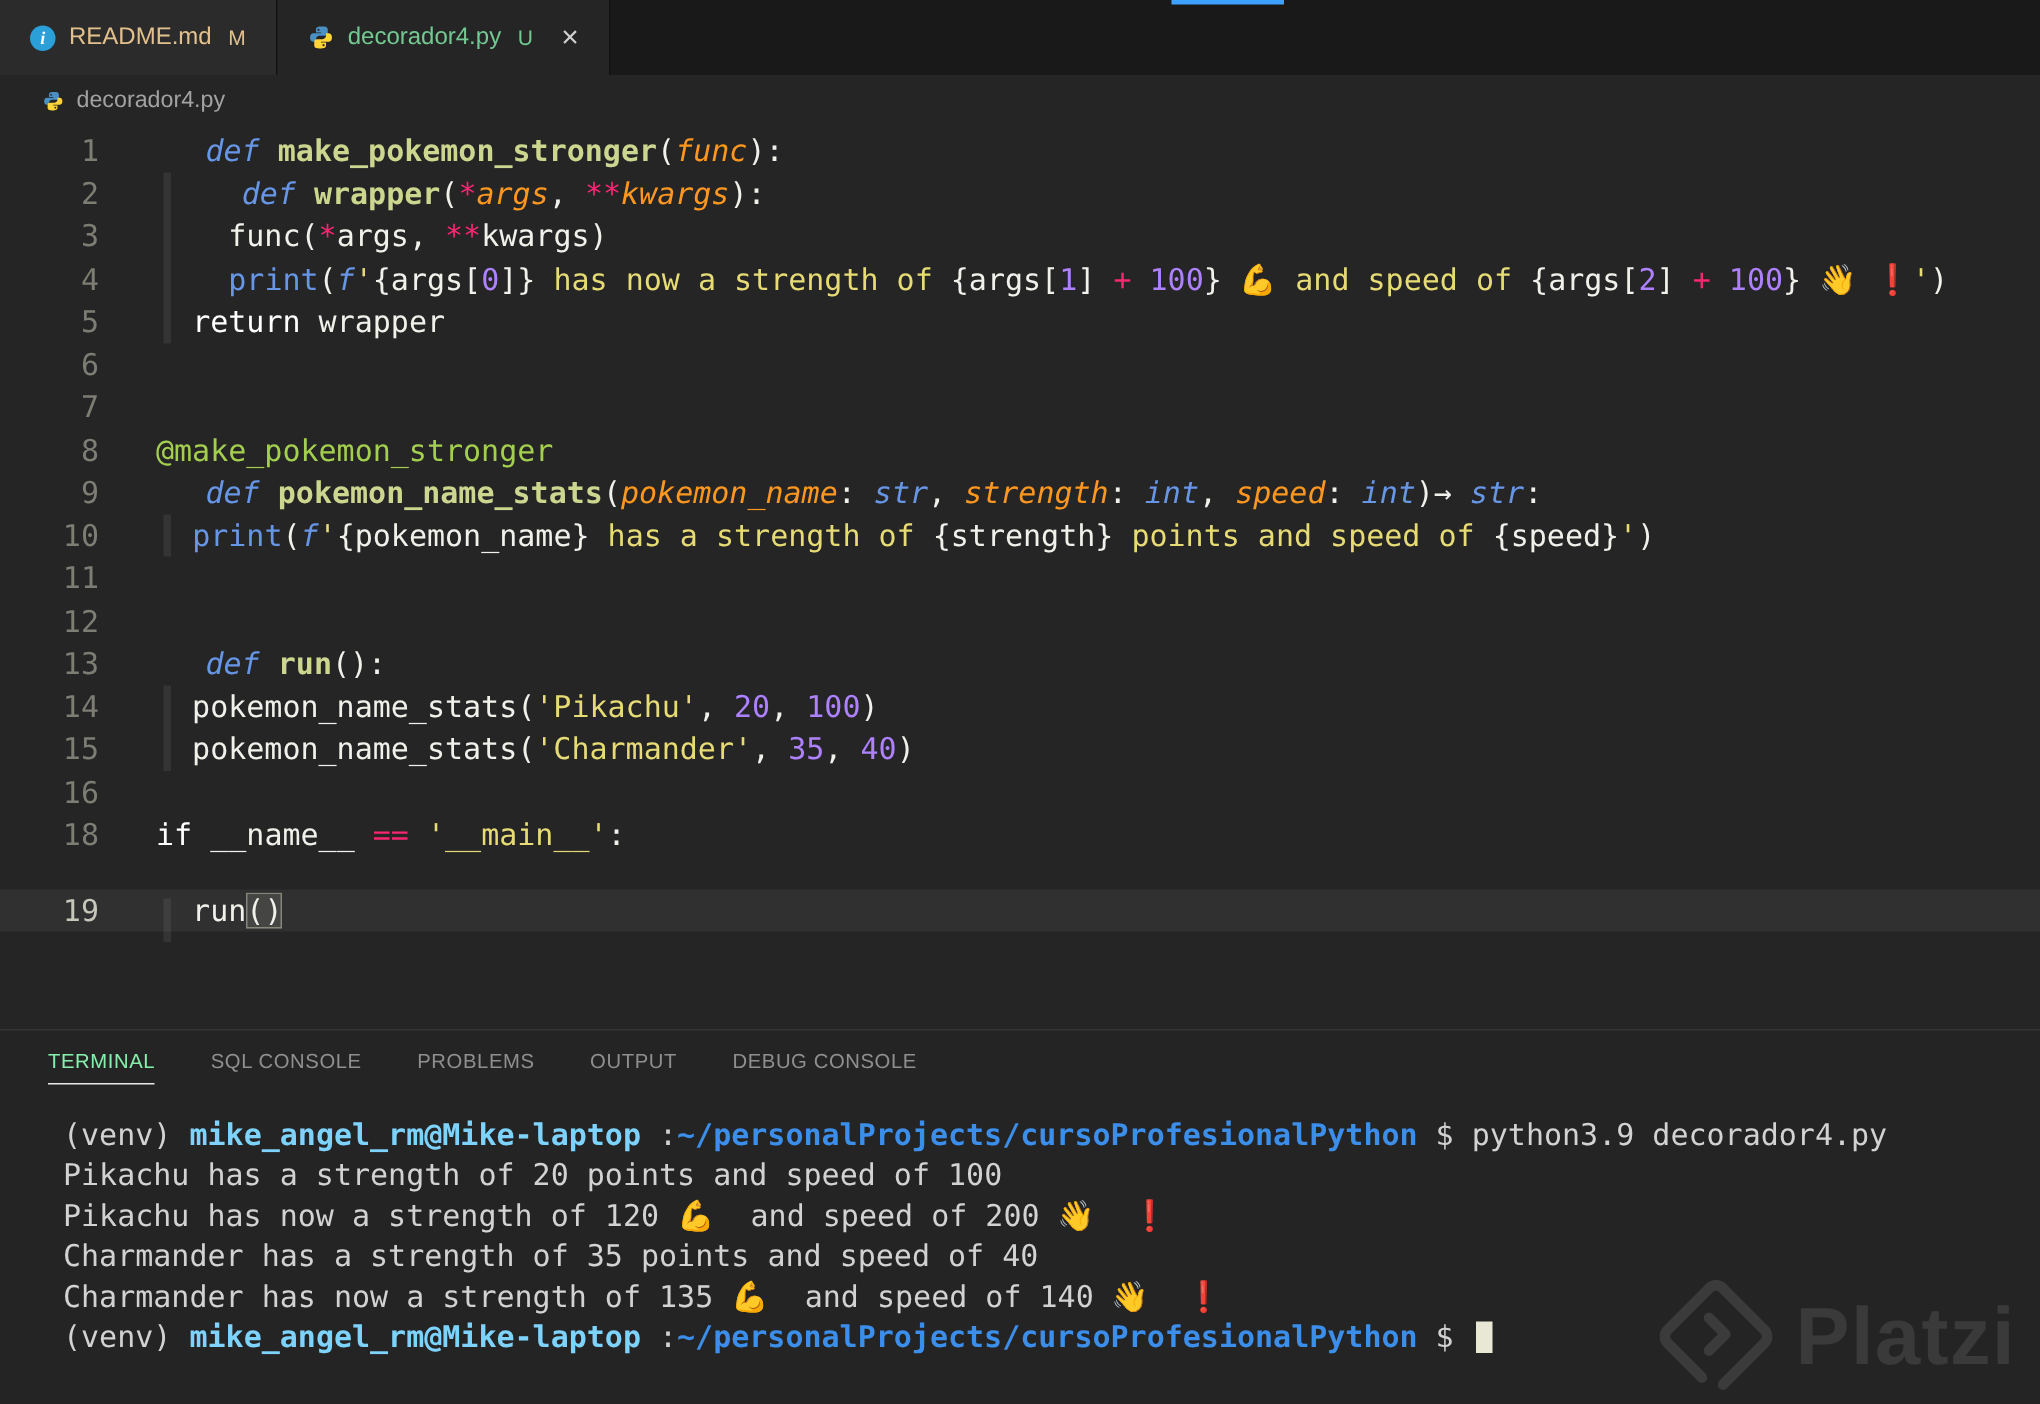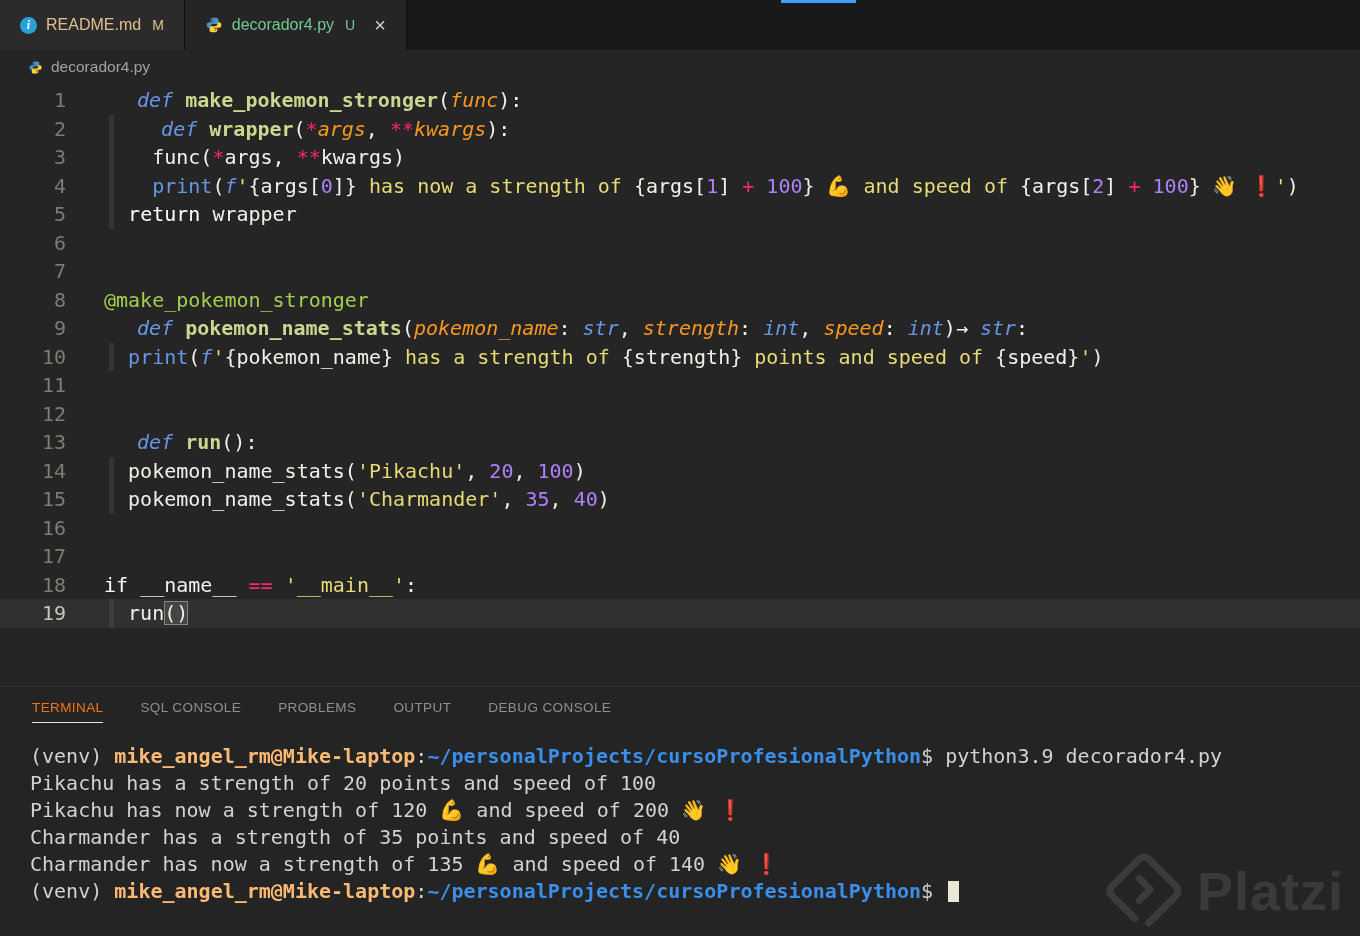--- a/index.html
+++ b/index.html
@@ -26,21 +26,21 @@
 
   
   .breadcrumb{position:absolute;top:50px;left:0;right:0;height:34px;display:flex;align-items:center;
               padding-left:28px;gap:8px;color:#a2a2a2;font-size:15.5px;background:#252526;}
 
   
   .editor{position:absolute;top:84px;left:0;right:0;height:602px;background:#252526;
           font-family:"DejaVu Sans Mono",monospace;font-size:20px;}
   .code-lines{position:relative;padding-top:2px;}
   .codeline{display:flex;height:28.5px;line-height:28.5px;white-space:pre;}
-  .codeline.active{background:rgba(255,255,255,0.055);}
+  .codeline.active{background:rgba(255,255,255,0.055);margin-top:22px;}
   .lnum{flex:0 0 66px;width:66px;text-align:right;color:#7d7d74;user-select:none;}
   .codeline.active .lnum{color:#c6c6ba;}
   .ltext{margin-left:38px;}
   .indent-guide{position:absolute;left:109px;width:5px;background:rgba(255,255,255,0.07);}
 
   
   .tk-st {color:#6796e6;font-style:italic;margin-left:33px;}   
   .tk-bi {color:#6796e6;text-align:right;}                     
   .tk-stp{color:#6796e6;font-style:italic;}   
   .tk-ty {color:#6796e6;font-style:italic;}   
@@ -53,24 +53,24 @@
   .tk-num{color:#ae81ff;}                     
   .tk-pl {color:#f1f1eb;}                     
   .tk-em {color:#ffcc4d;}
   .tk-emr{color:#e25547;}
   .tk-bh {color:#f1f1eb;background:rgba(255,255,240,0.10);box-shadow:0 0 0 1px #86867a inset;}
 
   
   .panel{position:absolute;top:686px;left:0;right:0;bottom:0;background:#242425;border-top:1px solid rgba(255,255,255,0.08);}
   .panel-header{display:flex;gap:37px;padding:13px 0 0 32px;font-size:13.5px;letter-spacing:0.4px;color:#8f8f8f;}
   .ptab{cursor:pointer;padding-bottom:7px;}
-  .ptab.active{color:#f97316;border-bottom:1.5px solid #e7e7e7;}
+  .ptab.active{color:#86efac;border-bottom:1.5px solid #e7e7e7;}
   .terminal{padding:20px 0 0 30px;font-family:"DejaVu Sans Mono",monospace;font-size:20px;line-height:27px;white-space:pre;}
-  .ts-pl{color:#d2d2d2;}
-  .ts-user{color:#fdba74;font-weight:bold;}
+  .ts-pl{color:#d2d2d2;margin-left:12px;}
+  .ts-user{color:#7dd3fc;font-weight:bold;}
   .ts-path{color:#3b8eea;font-weight:bold;}
   .ts-em{color:#ffcc4d;}
   .ts-emr{color:#e25547;}
   .tcursor{display:inline-block;width:11px;height:21px;background:#e8e8d5;vertical-align:-4px;margin-left:3px;}
 
   
   .watermark{position:absolute;right:16px;bottom:6px;display:flex;align-items:center;gap:14px;pointer-events:none;}
   .watermark svg{opacity:0.10;}
   .watermark .wm-text{font-size:54px;font-weight:600;color:rgba(255,255,255,0.10);letter-spacing:1px;}
 </style>
@@ -121,21 +121,20 @@
         <div class="codeline"><span class="lnum">7</span><span class="ltext"></span></div>
         <div class="codeline"><span class="lnum">8</span><span class="ltext"><span class="tk-dec">@make_pokemon_stronger</span></span></div>
         <div class="codeline"><span class="lnum">9</span><span class="ltext"><span class="tk-st">def </span><span class="tk-fn">pokemon_name_stats</span><span class="tk-pl">(</span><span class="tk-pa">pokemon_name</span><span class="tk-pl">: </span><span class="tk-ty">str</span><span class="tk-pl">, </span><span class="tk-pa">strength</span><span class="tk-pl">: </span><span class="tk-ty">int</span><span class="tk-pl">, </span><span class="tk-pa">speed</span><span class="tk-pl">: </span><span class="tk-ty">int</span><span class="tk-pl">)→ </span><span class="tk-ty">str</span><span class="tk-pl">:</span></span></div>
         <div class="codeline"><span class="lnum">10</span><span class="ltext"><span class="tk-pl">  </span><span class="tk-bi">print</span><span class="tk-pl">(</span><span class="tk-stp">f</span><span class="tk-str">'</span><span class="tk-pl">{pokemon_name}</span><span class="tk-str"> has a strength of </span><span class="tk-pl">{strength}</span><span class="tk-str"> points and speed of </span><span class="tk-pl">{speed}</span><span class="tk-str">'</span><span class="tk-pl">)</span></span></div>
         <div class="codeline"><span class="lnum">11</span><span class="ltext"></span></div>
         <div class="codeline"><span class="lnum">12</span><span class="ltext"></span></div>
         <div class="codeline"><span class="lnum">13</span><span class="ltext"><span class="tk-st">def </span><span class="tk-fn">run</span><span class="tk-pl">():</span></span></div>
         <div class="codeline"><span class="lnum">14</span><span class="ltext"><span class="tk-pl">  pokemon_name_stats(</span><span class="tk-str">'Pikachu'</span><span class="tk-pl">, </span><span class="tk-num">20</span><span class="tk-pl">, </span><span class="tk-num">100</span><span class="tk-pl">)</span></span></div>
         <div class="codeline"><span class="lnum">15</span><span class="ltext"><span class="tk-pl">  pokemon_name_stats(</span><span class="tk-str">'Charmander'</span><span class="tk-pl">, </span><span class="tk-num">35</span><span class="tk-pl">, </span><span class="tk-num">40</span><span class="tk-pl">)</span></span></div>
         <div class="codeline"><span class="lnum">16</span><span class="ltext"></span></div>
-        <div class="codeline"><span class="lnum">17</span><span class="ltext"></span></div>
         <div class="codeline"><span class="lnum">18</span><span class="ltext"><span class="tk-kw">if</span><span class="tk-pl"> __name__ </span><span class="tk-op">==</span><span class="tk-pl"> </span><span class="tk-str">'__main__'</span><span class="tk-pl">:</span></span></div>
         <div class="codeline active"><span class="lnum">19</span><span class="ltext"><span class="tk-pl">  run</span><span class="tk-bh">()</span></span></div>
         <div class="indent-guide" style="top: 30.5px; height: 114px;"></div>
         <div class="indent-guide" style="top: 258.5px; height: 28.5px;"></div>
         <div class="indent-guide" style="top: 372.5px; height: 57px;"></div>
         <div class="indent-guide" style="top: 515px; height: 28.5px;"></div>
       </div>
   </div>
 
   <div class="panel">

